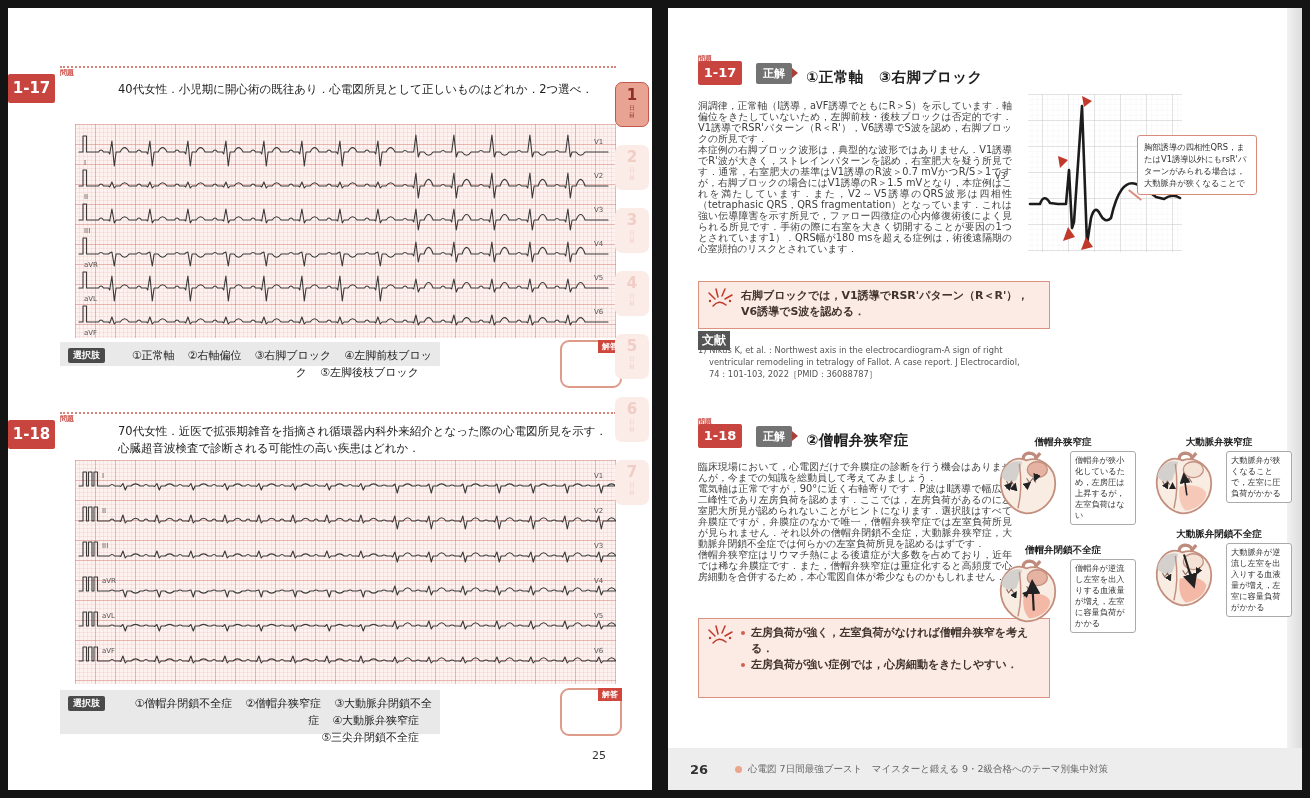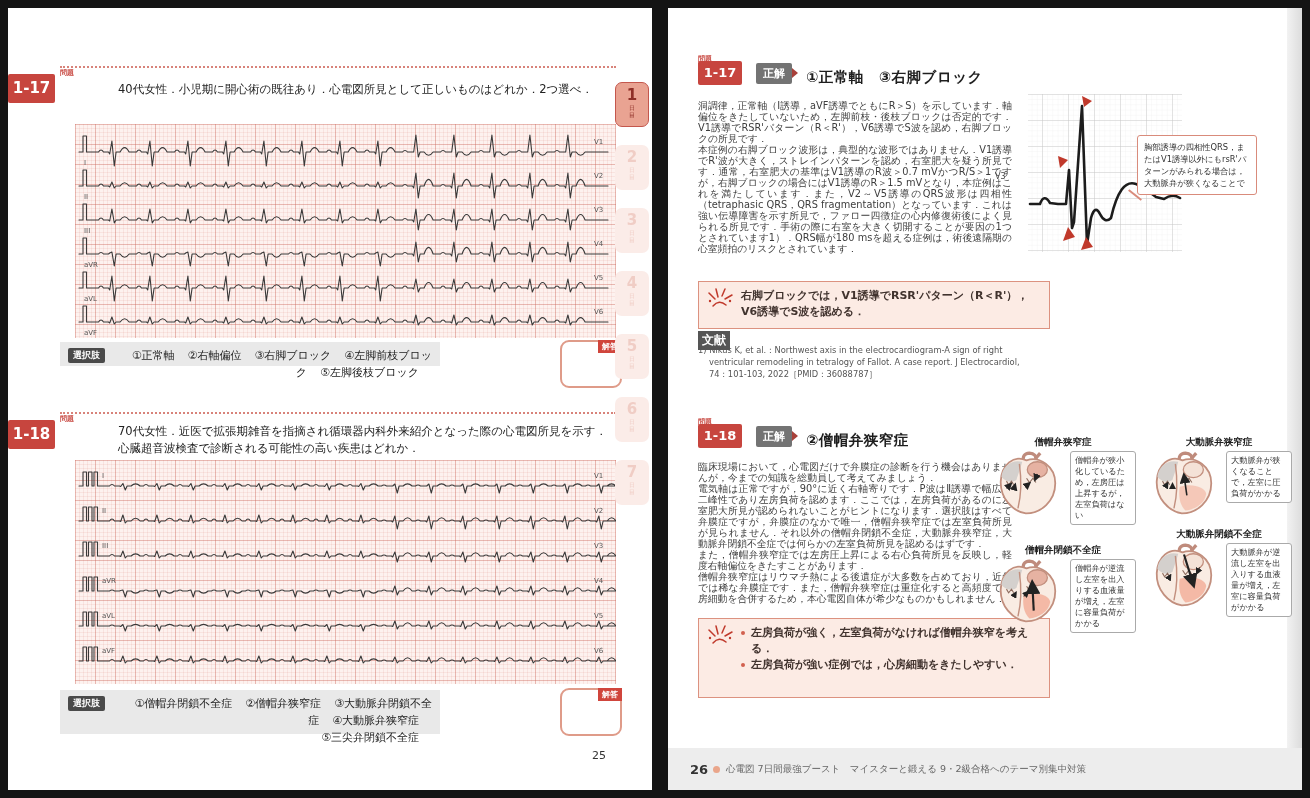--- a/index.html
+++ b/index.html
@@ -89,21 +89,21 @@
   .dgrid{position:absolute;left:322px;top:428px;width:302px;}
   .dcell{position:absolute;width:146px;}
   .d-title{font-size:9.5px;font-weight:bold;color:#1e1e1e;text-align:center;margin-bottom:2px;}
   .d-row{display:flex;align-items:flex-start;}
   .d-heart{width:76px;height:66px;flex:none;}
   .d-callout{margin-left:4px;background:#fff;border:1px solid #aaa;border-radius:3px;
              padding:3px 4px;font-size:8.2px;line-height:11px;color:#333;flex:1;}
 
   .footer{position:absolute;left:0;right:0;bottom:0;height:42px;background:#ededed;
           display:flex;align-items:center;padding-left:22px;box-sizing:border-box;}
-  .f-num{font-size:13px;font-weight:bold;color:#333;margin-right:5px;}
+  .f-num{font-size:13px;font-weight:bold;color:#333;margin-right:27px;}
   .f-dot{width:7px;height:7px;border-radius:50%;background:#eaa68b;margin-right:6px;flex:none;}
   .f-text{font-size:9.5px;color:#666;}
   .edge-strip{position:absolute;right:0;top:0;width:15px;height:740px;
               background:linear-gradient(to right,#f2f2f2,#dcdcdc);}
 </style>
 </head>
 <body>
 
 <div id="stage">
 
@@ -280,21 +280,20 @@
     <div class="qtag" style="left:30px;top:409px">問題</div>
     <div class="r-head" style="top:415px">
       <span class="qnum-s">1-18</span>
       <span class="seikai">正解</span>
       <span class="ans-text">②僧帽弁狭窄症</span>
     </div>
 
     <div class="rbody" style="top:453px">
       <p>臨床現場において，心電図だけで弁膜症の診断を行う機会はありませんが，今までの知識を総動員して考えてみましょう．</p>
       <p>電気軸は正常ですが，90°に近く右軸寄りです．P波はⅡ誘導で幅広く二峰性であり左房負荷を認めます．ここでは，左房負荷があるのに左室肥大所見が認められないことがヒントになります．選択肢はすべて弁膜症ですが，弁膜症のなかで唯一，僧帽弁狭窄症では左室負荷所見が見られません．それ以外の僧帽弁閉鎖不全症，大動脈弁狭窄症，大動脈弁閉鎖不全症では何らかの左室負荷所見を認めるはずです．</p>
-      <p>また，僧帽弁狭窄症では左房圧上昇による右心負荷所見を反映し，軽度右軸偏位をきたすことがあります．</p>
       <p>僧帽弁狭窄症はリウマチ熱による後遺症が大多数を占めており，近年では稀な弁膜症です．また，僧帽弁狭窄症は重症化すると高頻度で心房細動を合併するため，本心電図自体が希少なものかもしれません．</p>
     </div>
 
     <div class="pointbox" style="top:610px;height:80px">
       <svg class="burst-icon" viewBox="0 0 30 24">
         <g stroke="#c0392b" stroke-width="1.5" fill="none" stroke-linecap="round">
           <path d="M10,13 L4,7"></path>
             <path d="M13,11 L11,3"></path>
             <path d="M17,10 L20,3"></path>
             <path d="M20,13 L27,9"></path>

